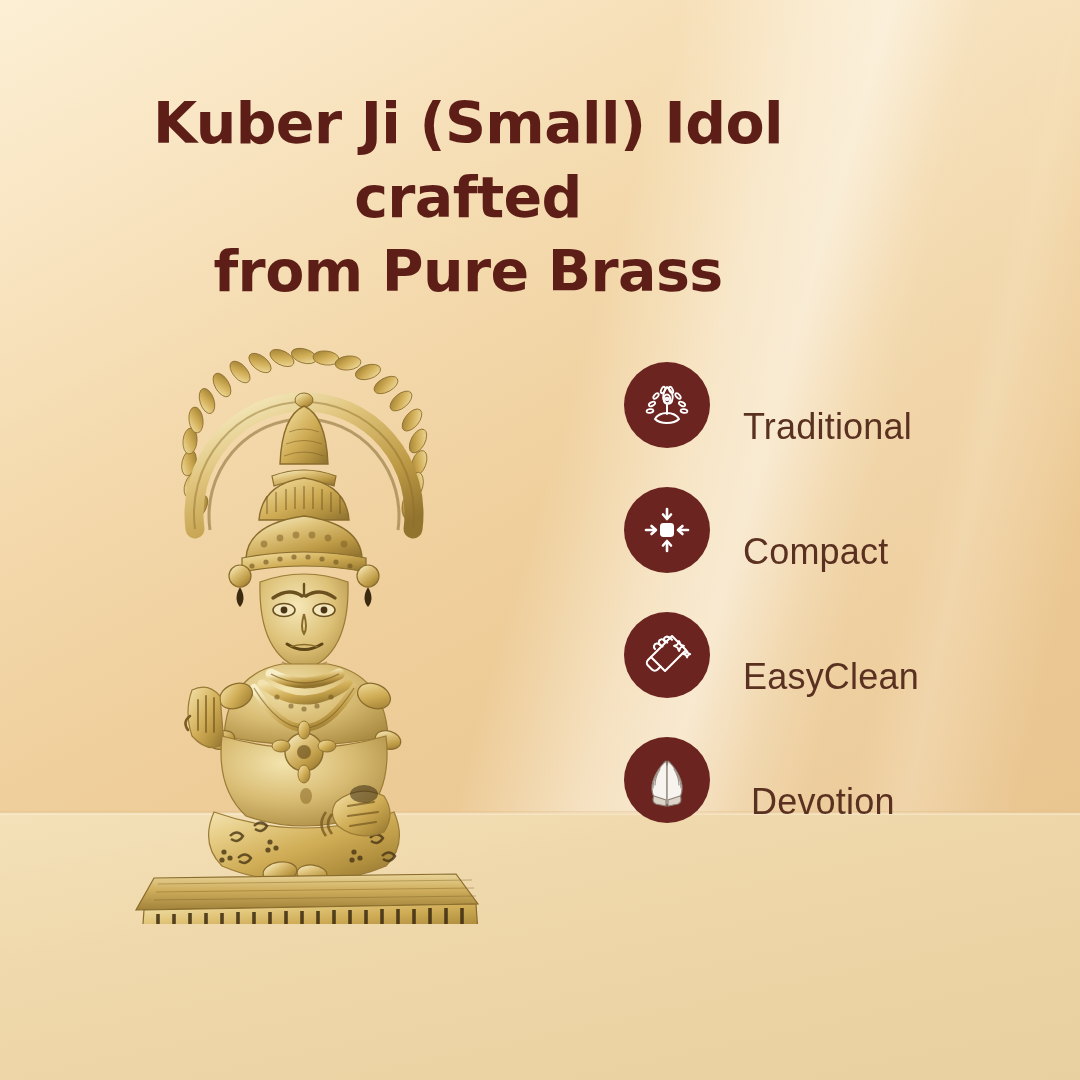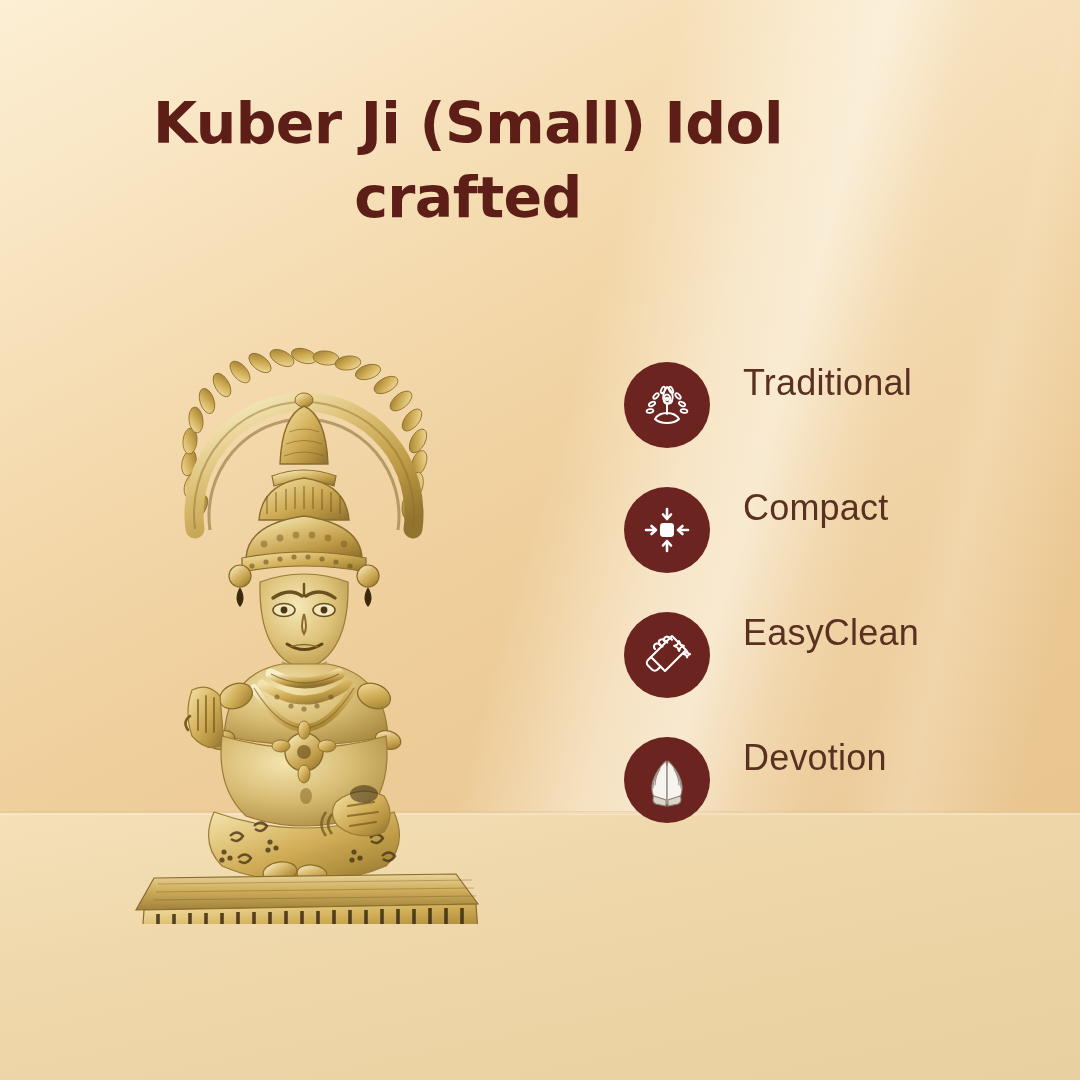--- a/index.html
+++ b/index.html
@@ -83,25 +83,25 @@
     position:absolute; left:96px; top:344px; width:420px; height:580px;
   }
   .statue-svg { display:block; width:420px; height:580px; }
 
   
   .features {
     position:absolute; left:624px; top:362px;
     width:420px;
   }
   .feature {
-    display:flex; align-items:flex-start;
+    display:flex; align-items:flex-end;
     height:86px;
     margin-bottom:39px;
   }
-  .feature:last-child { margin-bottom:0; }
+  .feature:last-child { margin-bottom:0;gap:8px; }
 
   .badge {
     position:relative;
     width:86px; height:86px; flex:0 0 86px;
     border-radius:50%;
     background:#6B2420;
     display:flex; align-items:center; justify-content:center;
   }
   .badge svg { display:block; }
 
@@ -126,20 +126,21 @@
 <div id="poster">
 
   <div class="wall"></div>
   <div class="wall-streak"></div>
   <div class="wall-streak2"></div>
   <div class="floor"></div>
   <div class="floor-edge"></div>
 
   <h1 class="title">
     <span>Kuber Ji (Small) Idol crafted</span>
+    <span class="l2">from Pure Brass</span>
   </h1>
 
   <div class="statue-wrap">
     <svg class="statue-svg" viewBox="0 0 420 580" xmlns="http://www.w3.org/2000/svg">
       <defs>
         <linearGradient id="brassA" x1="0" y1="0" x2="1" y2="1">
           <stop offset="0%" stop-color="#F4E3B0"></stop>
           <stop offset="26%" stop-color="#E3C87E"></stop>
           <stop offset="52%" stop-color="#CFAC55"></stop>
           <stop offset="78%" stop-color="#B08F3E"></stop>

